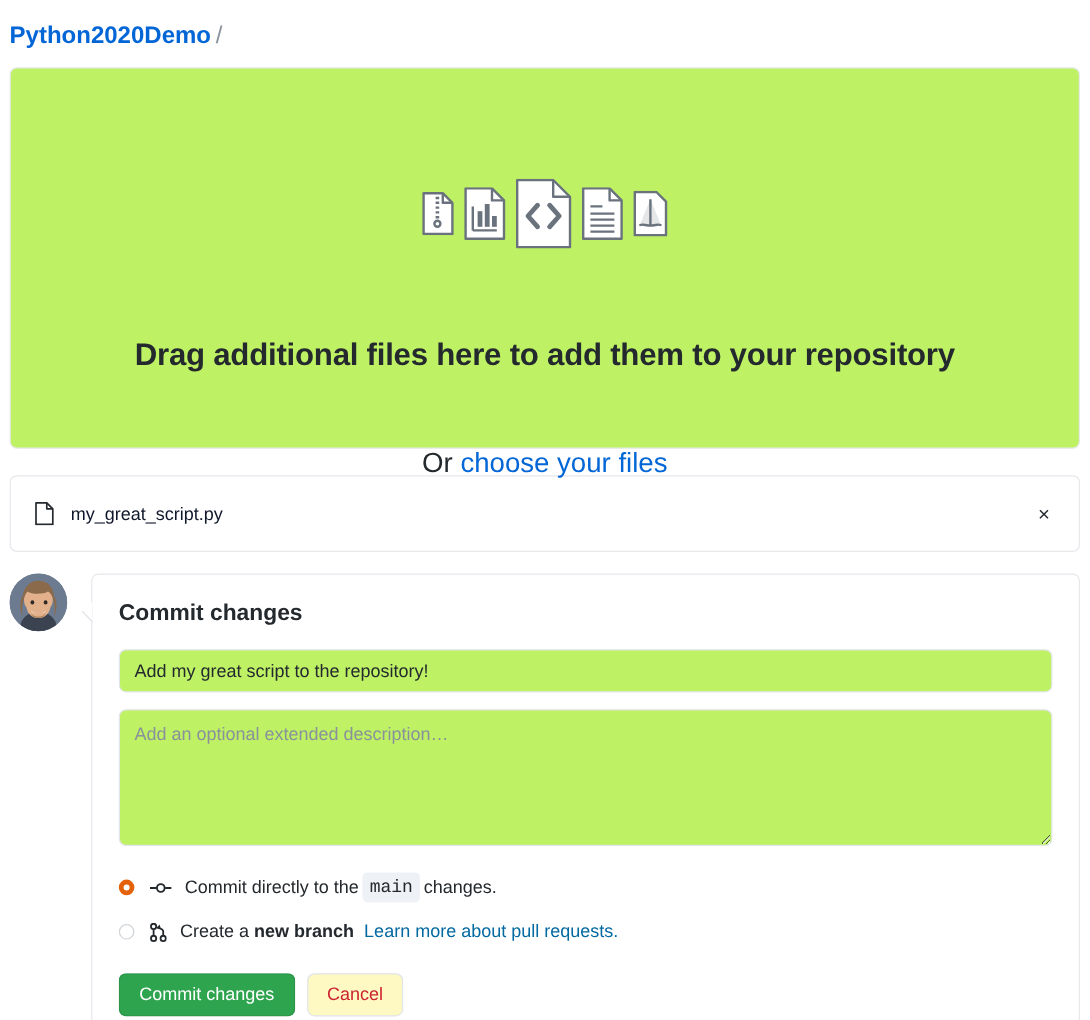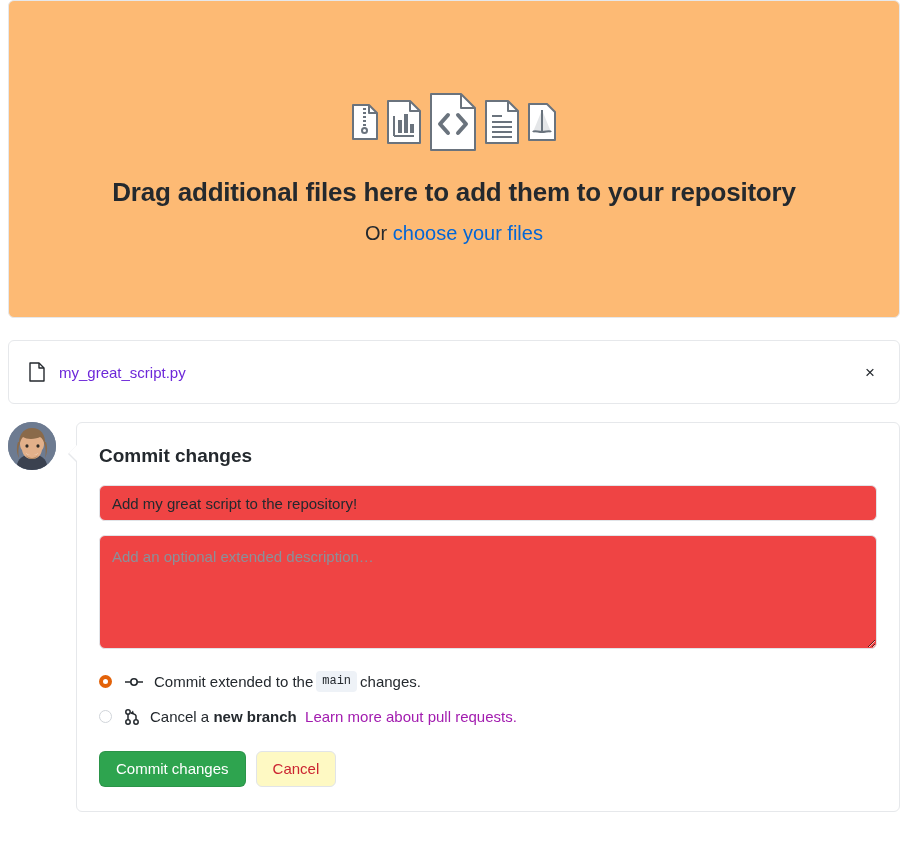--- a/index.html
+++ b/index.html
@@ -30,45 +30,46 @@
     text-decoration: none;
     cursor: pointer;
   }
   .breadcrumb .sep { color: #8b949e; font-weight: 400; margin-left: 4px; }
 
   
   .dropzone {
     border: 1px solid #e6e8eb;
     border-radius: 6px;
     height: 318px;
-    background: #fdba74;
+    background: #bef264;
     display: flex;
     flex-direction: column;
     align-items: center;
     justify-content: flex-start;
     padding-top: 92px;
+    gap: 47px;
   }
   .file-icons {
     display: flex;
     align-items: center;
     gap: 7px;
     margin-bottom: 26px;
   }
   .file-icons svg { display: block; }
 
   .dz-title {
     font-size: 26px;
     font-weight: bold;
     color: #24292e;
     letter-spacing: -0.2px;
     margin: 0 0 14px 0;
     text-align: center;
   }
   .dz-sub {
-    font-size: 20px;
+    font-size: 23px;
     color: #24292e;
     text-align: left;
   }
   .dz-sub a {
     color: #0366d6;
     text-decoration: none;
     cursor: pointer;
   }
 
   
@@ -78,21 +79,21 @@
     border-radius: 6px;
     height: 64px;
     display: flex;
     align-items: center;
     padding: 0 16px 0 20px;
     background: #ffffff;
   }
   .file-row .doc-icon { margin-right: 14px; display: flex; align-items: center; }
   .file-row .fname {
     font-size: 15px;
-    color: #6d28d9;
+    color: #0f172a;
     flex: 1;
   }
   .file-remove {
     width: 26px; height: 26px;
     display: flex; align-items: center; justify-content: center;
     color: #24292e;
     font-size: 17px;
     line-height: 1;
     cursor: pointer;
     background: none; border: none; padding: 0;
@@ -149,21 +150,21 @@
     font-weight: bold;
     color: #24292e;
     margin: 0 0 18px 0;
   }
 
   .inp {
     display: block;
     width: 100%;
     border: 1px solid #e1e4e8;
     border-radius: 6px;
-    background: #ef4444;
+    background: #bef264;
     font-family: "Liberation Sans", sans-serif;
     font-size: 15px;
     color: #24292e;
     padding: 10px 12px;
     outline: none;
   }
   .inp::placeholder { color: #8a919a; }
   .inp.title-inp { height: 36px; }
   .inp.desc-inp {
     margin-top: 14px;
@@ -195,30 +196,30 @@
   }
   .radio.checked {
     border: 4px solid #e36209;
     background: #ffffff;
   }
 
   .gicon { margin-right: 11px; display: flex; align-items: center; flex: 0 0 auto; }
 
   .code-badge {
     font-family: "Liberation Mono", monospace;
-    font-size: 12px;
+    font-size: 15px;
     background: #eef2f7;
     border-radius: 4px;
     padding: 2px 6px;
     margin: 0 3px;
     color: #24292e;
   }
   .radio-row b { font-weight: bold; }
   .radio-row a {
-    color: #a21caf;
+    color: #0369a1;
     text-decoration: none;
     cursor: pointer;
   }
 
   
   .actions {
     margin-top: 24px;
     display: flex;
     align-items: center;
     gap: 10px;
@@ -241,20 +242,23 @@
     background: #fef9c3;
     border: 1px solid #e1e4e8;
     color: #cb2431;
   }
 </style>
 </head>
 <body>
 
 <div class="page">
 
+  <div class="breadcrumb">
+    <span class="repo-link">Python2020Demo</span><span class="sep">/</span>
+  </div>
 
   <div class="dropzone">
 
     <div class="file-icons">
 
       <span>
         <svg width="28" height="36" viewBox="0 0 28 36">
           <path d="M2 1h16l8 8v26H2z" fill="#fff" stroke="#6a737d" stroke-width="2" stroke-linejoin="round"></path>
           <path d="M18 1v8h8" fill="none" stroke="#6a737d" stroke-width="2" stroke-linejoin="round"></path>
           <path d="M12 5h3M12 9h3M12 13h3M12 17h3M12 21h3" stroke="#6a737d" stroke-width="2"></path>
@@ -344,38 +348,38 @@
       <div class="radios">
 
         <div class="radio-row">
           <span class="radio checked"></span>
           <span class="gicon">
             <svg width="18" height="14" viewBox="0 0 18 14">
               <circle cx="9" cy="7" r="3.2" fill="none" stroke="#24292e" stroke-width="1.6"></circle>
               <path d="M0 7h5.4M12.6 7H18" stroke="#24292e" stroke-width="1.6"></path>
             </svg>
           </span>
-          <span>Commit extended to the</span>
+          <span>Commit directly to the</span>
           <span class="code-badge">main</span>
           <span>changes.</span>
         </div>
 
         <div class="radio-row">
           <span class="radio"></span>
           <span class="gicon">
             <svg width="14" height="16" viewBox="0 0 14 16">
               <circle cx="3" cy="3" r="2.2" fill="none" stroke="#24292e" stroke-width="1.5"></circle>
               <circle cx="3" cy="13" r="2.2" fill="none" stroke="#24292e" stroke-width="1.5"></circle>
               <circle cx="11" cy="13" r="2.2" fill="none" stroke="#24292e" stroke-width="1.5"></circle>
               <path d="M3 5.2v5.6" stroke="#24292e" stroke-width="1.5"></path>
               <path d="M11 10.8V7c0-2-3-2.5-5-3" fill="none" stroke="#24292e" stroke-width="1.5"></path>
               <path d="M8 1.5L5.6 4.2 9 5" fill="#24292e"></path>
             </svg>
           </span>
-          <span>Cancel a</span>&nbsp;<b>new branch</b>&nbsp;&nbsp;<a>Learn more about pull requests.</a>
+          <span>Create a</span>&nbsp;<b>new branch</b>&nbsp;&nbsp;<a>Learn more about pull requests.</a>
         </div>
 
       </div>
 
       <div class="actions">
         <button class="btn btn-primary">Commit changes</button>
         <button class="btn btn-cancel">Cancel</button>
       </div>
     </div>
   </div>

